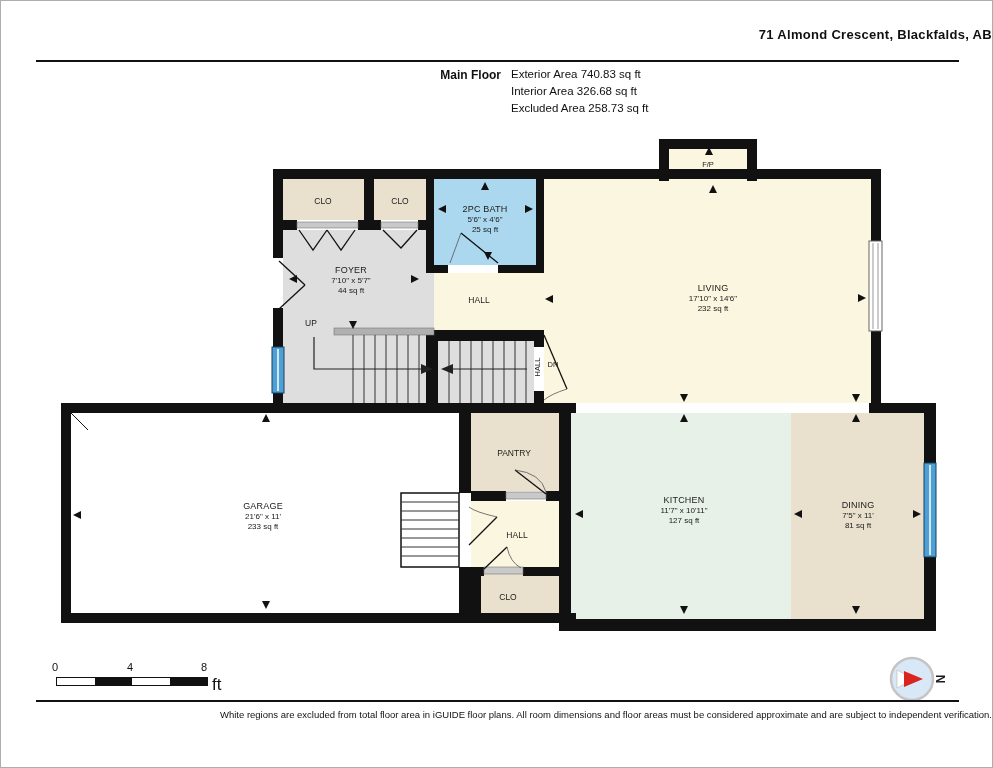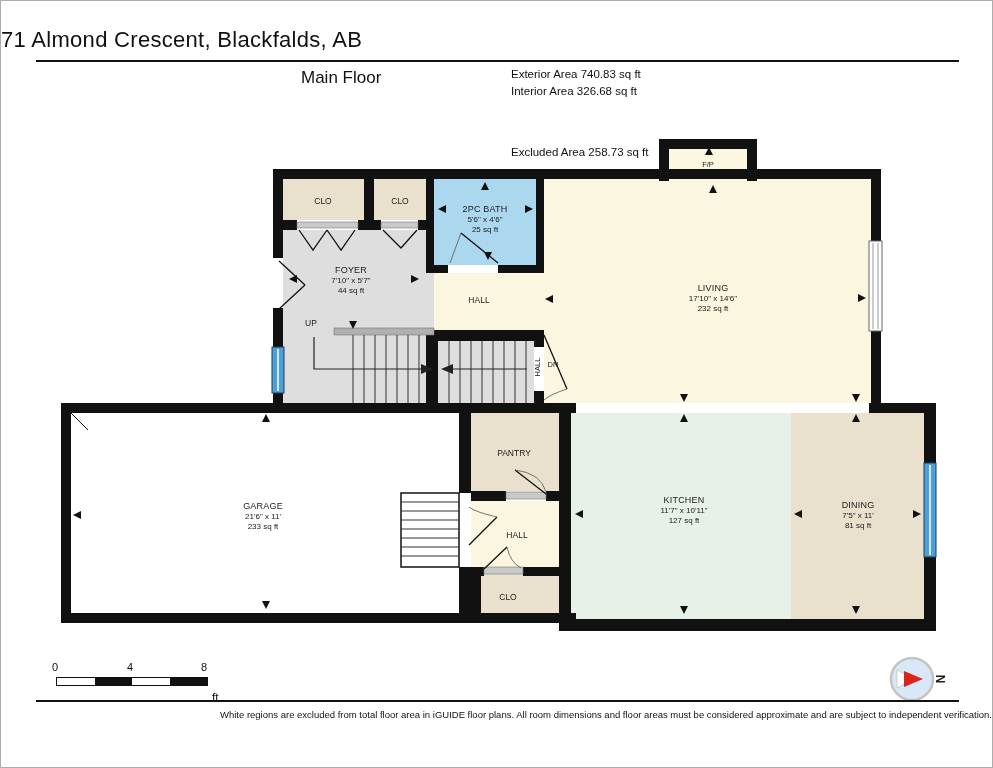--- a/index.html
+++ b/index.html
@@ -1,47 +1,47 @@
 <!DOCTYPE html>
 <html><head>
 <meta charset="utf-8">
 <style>
   html,body{margin:0;padding:0;background:#fff;}
   .page{position:relative;width:993px;height:768px;background:#fff;border:1px solid #adadad;
         font-family:"Liberation Sans",sans-serif;color:#111;overflow:hidden;box-sizing:border-box;}
   .abs{position:absolute;}
-  .title{top:26px;left:0;width:100%;text-align:left;font-size:22px;font-weight:normal;letter-spacing:.3px;}
+  .title{top:26px;left:0;width:100%;text-align:right;font-size:13px;font-weight:bold;letter-spacing:.3px;}
   .hline{left:35px;width:923px;background:#111;}
-  .floor-label{top:67px;left:300px;width:200px;font-size:17px;font-weight:normal;}
+  .floor-label{top:67px;left:300px;width:200px;text-align:right;font-size:12px;font-weight:bold;}
   .area-line{left:510px;font-size:11.5px;}
   .prepared{top:671px;left:0;width:100%;text-align:center;font-size:11px;}
   .disclaimer{top:708px;left:0;width:100%;text-align:right;font-size:9.5px;}
   .scale-num{font-size:11px;}
   .scale-bar{top:676px;left:55px;width:150px;height:7px;border:1px solid #111;display:flex;}
   .scale-bar div{height:100%;}
   .sb-w{background:#fff;width:37.5px;}
   .sb-b{background:#111;width:37.5px;}
-  .ft-label{top:690px;left:211px;font-size:12px;text-align:right;}
+  .ft-label{top:674px;left:211px;font-size:17px;text-align:right;}
   svg text{font-family:"Liberation Sans",sans-serif;fill:#1a1a1a;}
   .rn{font-size:9px;letter-spacing:.2px;}
   .rd{font-size:8px;}
   .sm{font-size:8.5px;}
   .xs{font-size:7.5px;}
 </style>
 </head>
 <body>
 
 <div class="page">
 
   <div class="abs title">71 Almond Crescent, Blackfalds, AB</div>
   <div class="abs hline" style="top:59px;height:2px;"></div>
   <div class="abs floor-label">Main Floor</div>
   <div class="abs area-line" style="top:67px;">Exterior Area 740.83 sq ft</div>
   <div class="abs area-line" style="top:84px;">Interior Area 326.68 sq ft</div>
-  <div class="abs area-line" style="top:101px;margin-top:44px;">Excluded Area 258.73 sq ft</div>
+  <div class="abs area-line" style="top:101px;">Excluded Area 258.73 sq ft</div>
 
   <svg class="abs" style="top:0;left:0;" width="993" height="768" viewBox="0 0 993 768">
 
     <g>
       <rect x="668" y="148" width="78" height="24" fill="#FAF6DF"></rect>
       <rect x="543" y="178" width="327" height="224" fill="#FAF6DF"></rect>
       <rect x="433" y="272" width="110" height="60" fill="#FAF6DF"></rect>
       <rect x="282" y="229" width="151" height="173" fill="#DEDEDE"></rect>
       <rect x="437" y="340" width="96" height="62" fill="#DEDEDE"></rect>
       <rect x="282" y="178" width="81" height="41" fill="#E9E1CE"></rect>

